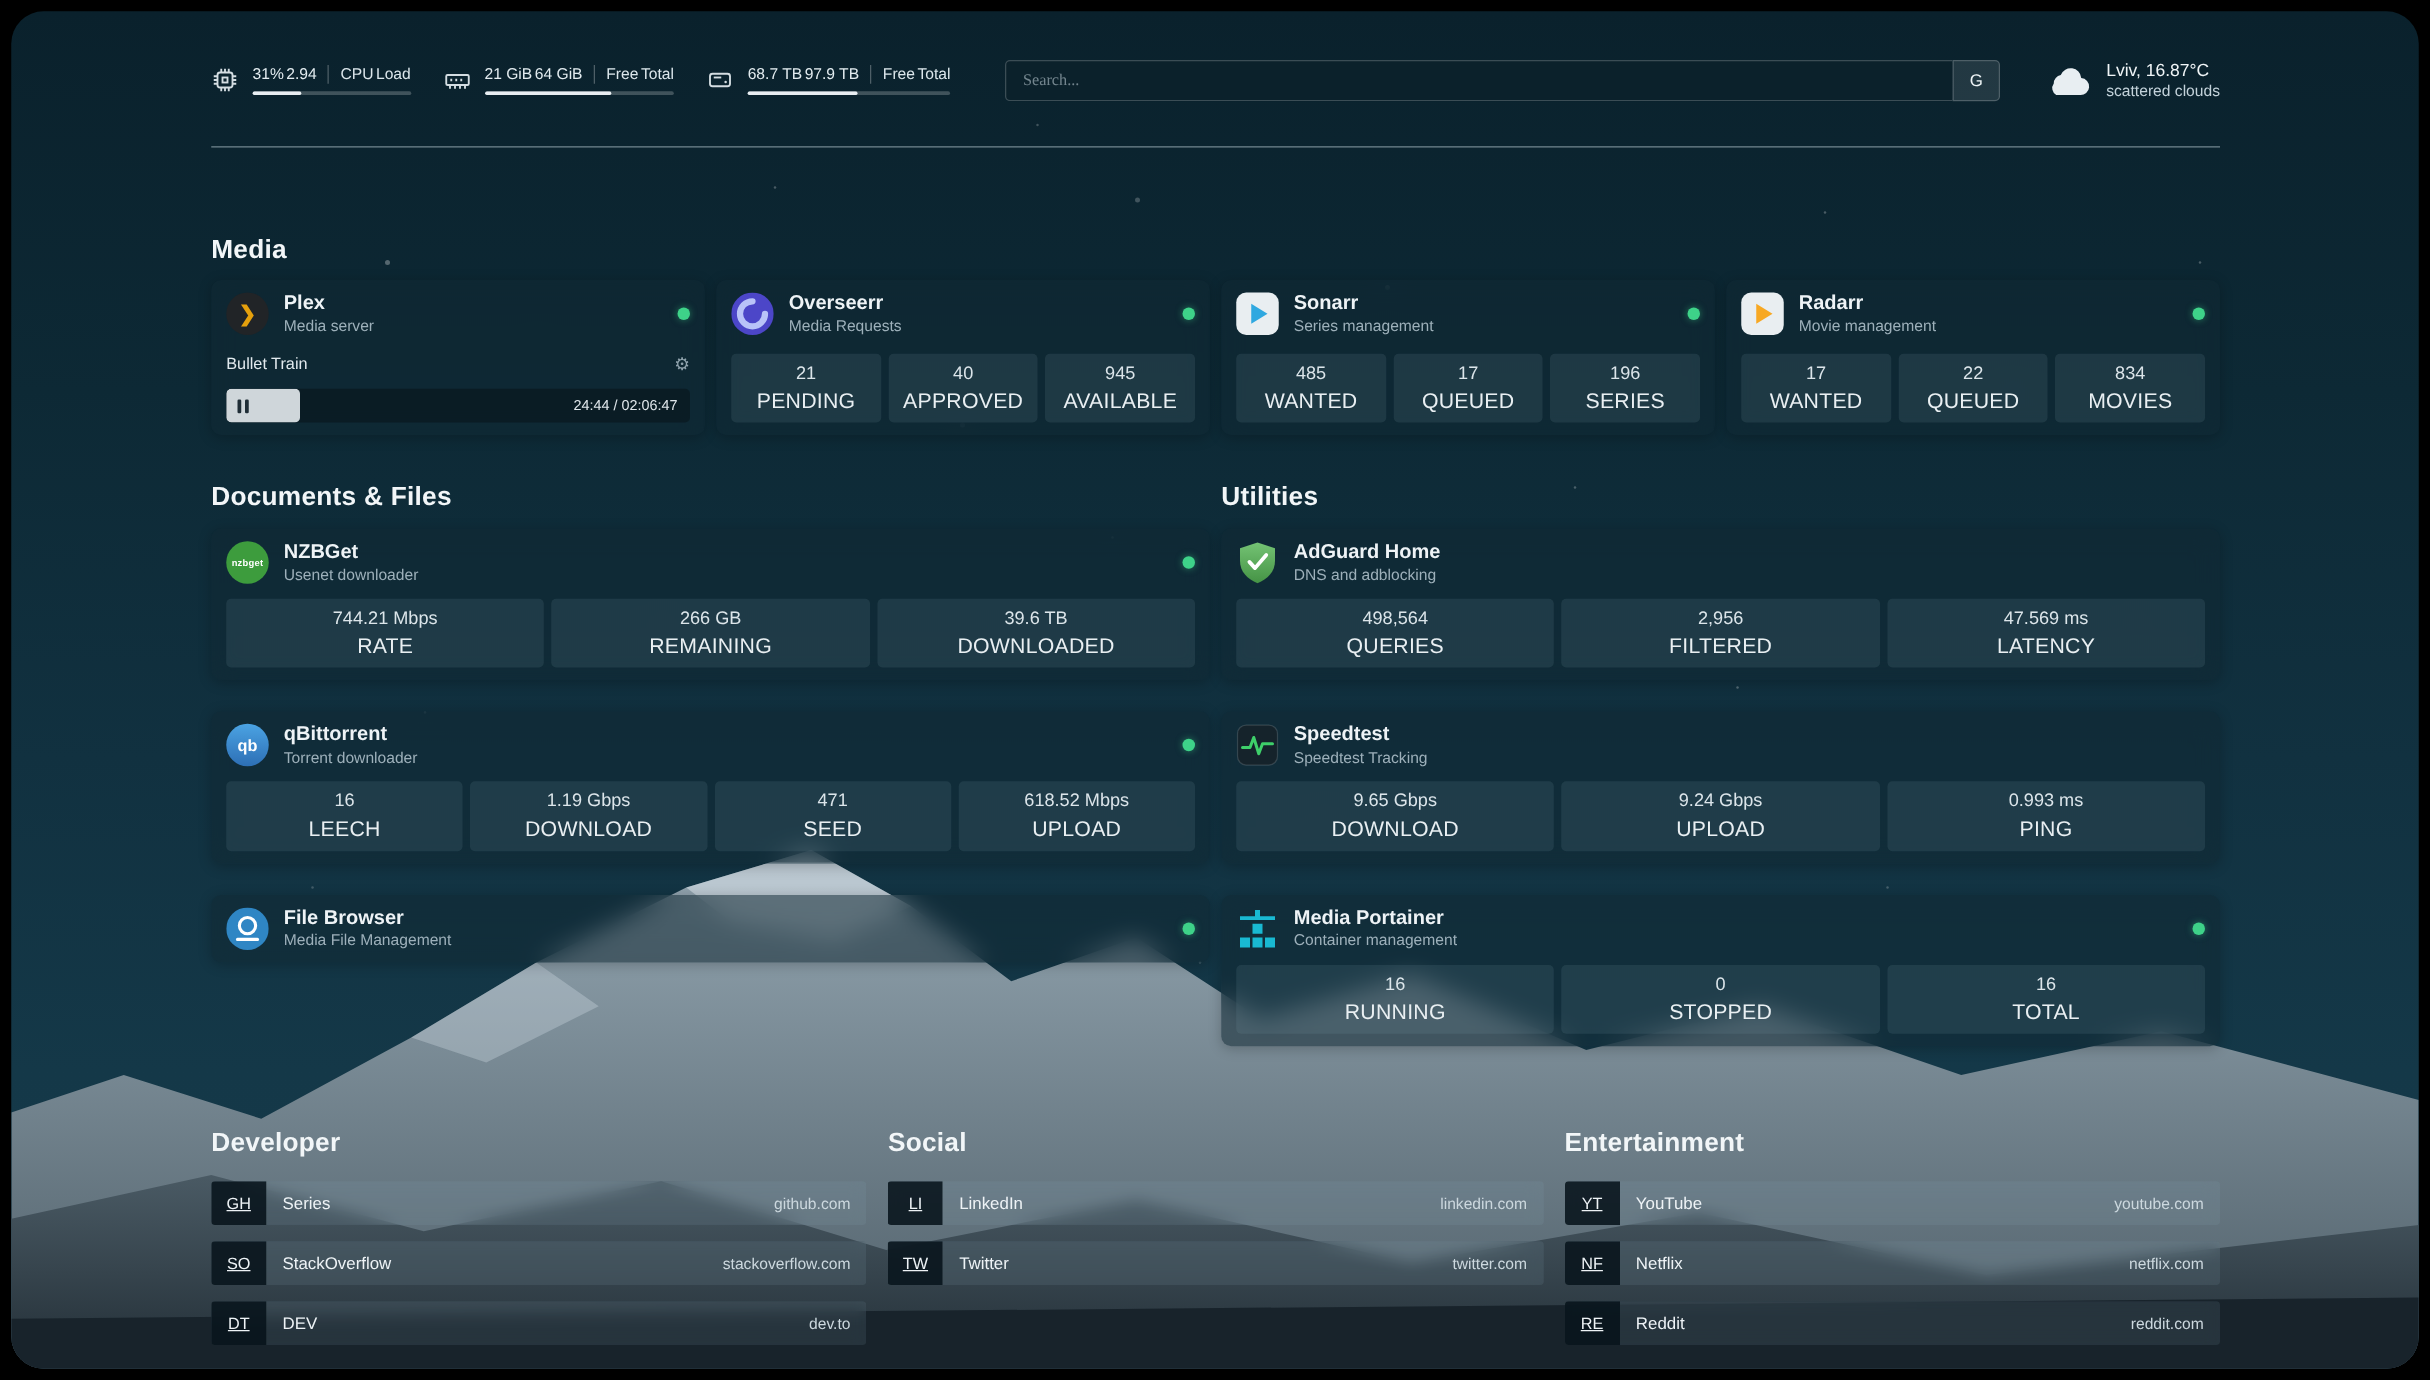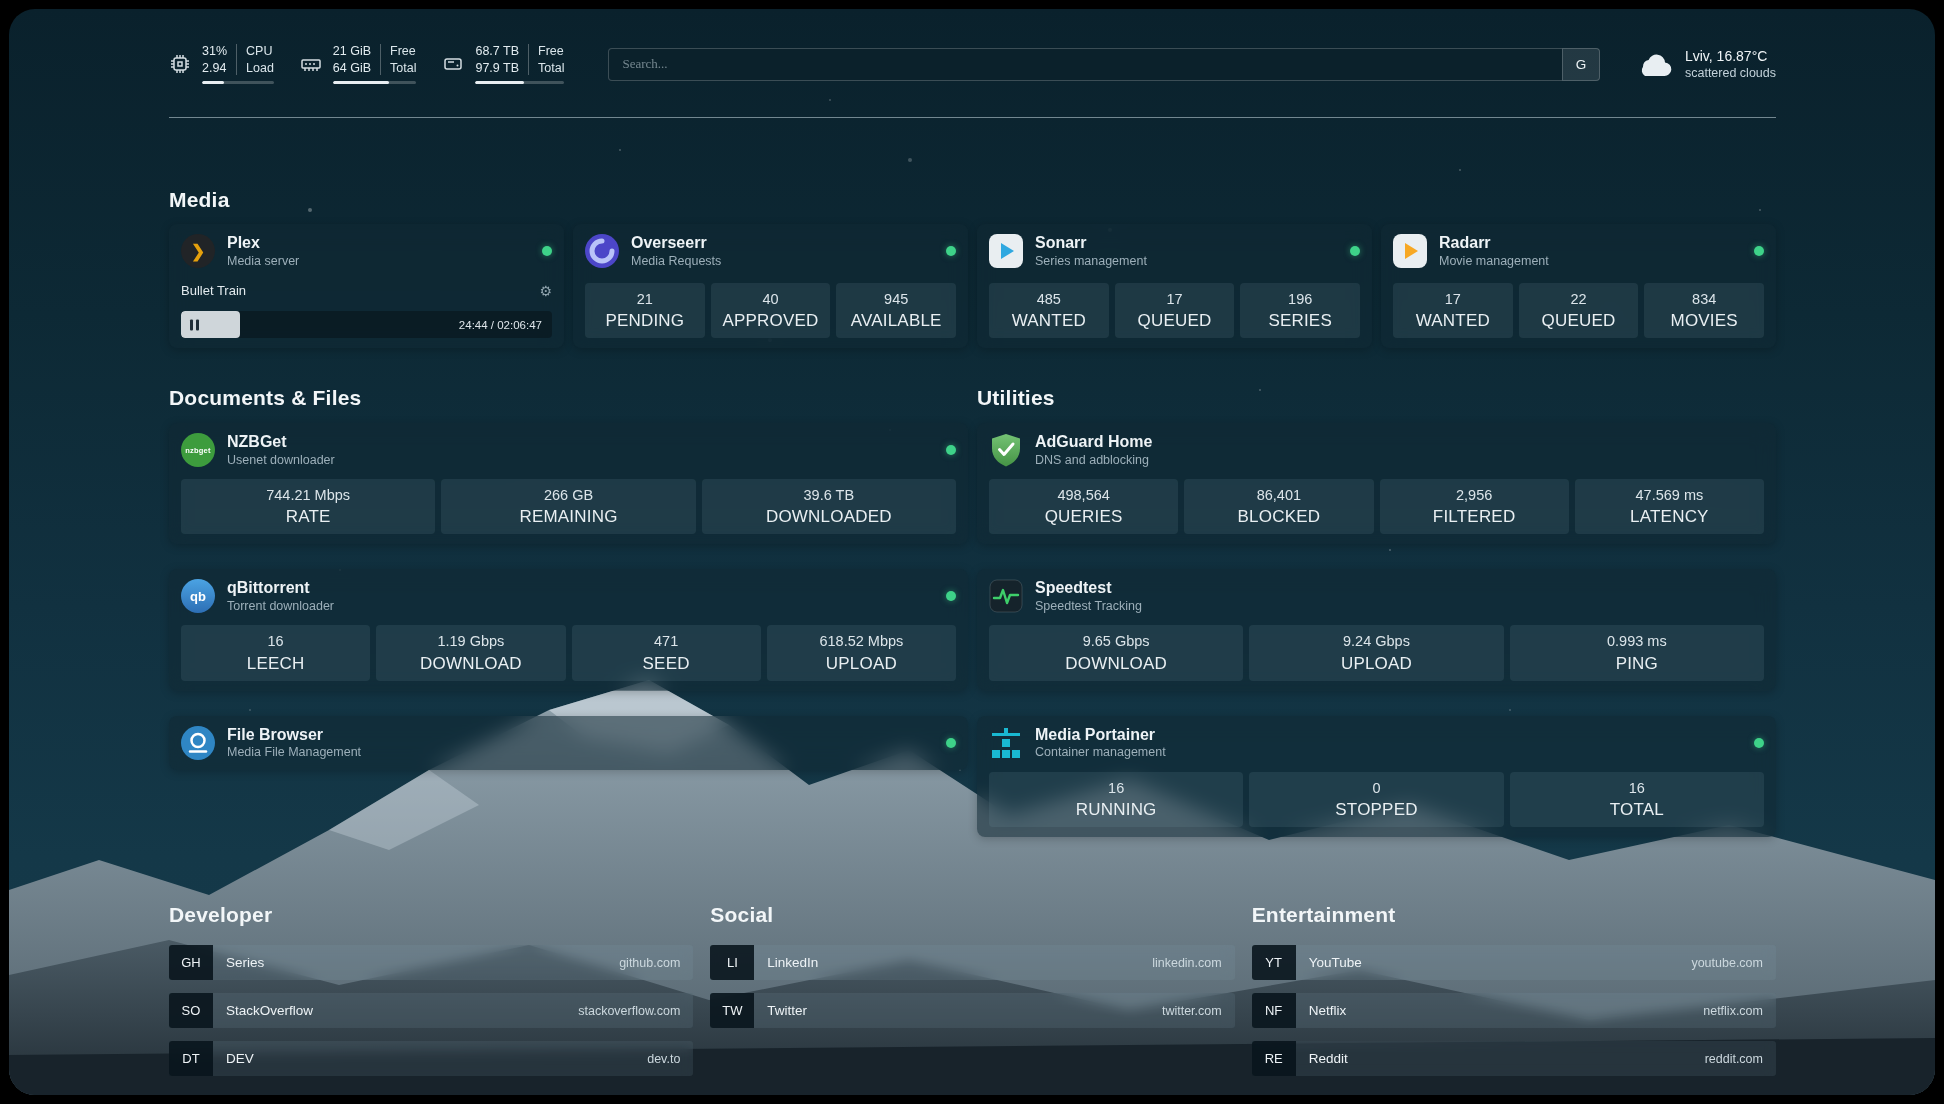--- a/index.html
+++ b/index.html
@@ -25,21 +25,21 @@
   }
   .content{ position:absolute; inset:0; padding:28px 159px 0 160px; color:#e9f0f3; }
 
   
   .topbar{ display:flex; align-items:center; gap:22px; height:54px; }
   .metrics{ display:flex; align-items:center; gap:26px; }
   .metric{ display:flex; align-items:center; gap:11px; }
   .m-icon{ width:22px; height:22px; display:block; opacity:.95; }
   .m-body{ display:flex; flex-direction:column; gap:6px; }
   .m-cols{ display:flex; align-items:center; }
-  .m-col{ display:flex; flex-direction:column; gap:2px; font-size:12.5px; line-height:1.15; color:#e3ecf0; }
+  .m-col{ display:flex; flex-direction:row; gap:2px; font-size:12.5px; line-height:1.15; color:#e3ecf0; }
   .m-col.labs{ border-left:1px solid rgba(255,255,255,.28); margin-left:9px; padding-left:9px; color:#dbe6eb; }
   .m-bar{ height:3px; width:100%; background:rgba(255,255,255,.22); border-radius:2px; overflow:hidden; }
   .m-bar i{ display:block; height:100%; background:#e8eef2; border-radius:2px; }
   .search{ flex:1; display:flex; height:33px; margin:0 14px 0 22px; }
   .search input{
     flex:1; background:rgba(13,32,41,.55); border:1px solid rgba(255,255,255,.20);
     border-right:none; border-radius:4px 0 0 4px; outline:none; color:#e8eef2;
     padding:0 13px; font-size:13px; font-family:Liberation Serif, serif;
   }
   .search input::placeholder{ color:rgba(200,215,222,.55); }
@@ -108,21 +108,21 @@
 
   
   .bottom-grid{ display:grid; grid-template-columns:repeat(3,1fr); gap:17px; margin-top:66px; }
   .bottom-grid .section-title{ margin-bottom:18px; }
   .bm-row{
     display:flex; align-items:center; height:35px; background:rgba(140,170,182,.13);
     border-radius:3px; margin-bottom:13px; overflow:hidden; cursor:pointer;
     backdrop-filter:blur(6px); -webkit-backdrop-filter:blur(6px);
   }
   .bm-row:last-child{ margin-bottom:0; }
-  .bm-abbr{ width:44px; height:100%; background:rgba(7,19,26,.88); display:flex; align-items:center; justify-content:center; font-size:13px; color:#eef3f6; flex:0 0 44px; }
+  .bm-abbr{ width:44px; height:100%; background:rgba(7,19,26,.88); display:flex; align-items:center; justify-content:center; font-size:13px; color:#eef3f6; flex:0 0 44px;text-decoration:underline; }
   .bm-name{ font-size:13.5px; color:#eef3f6; margin-left:13px; }
   .bm-url{ font-size:12.5px; color:#ccd8de; margin-left:auto; margin-right:13px; }
 </style>
 </head>
 <body>
 
 <div class="screen">
 
   <svg class="mountains" viewBox="0 0 1926 440" preserveAspectRatio="none">
     <defs>
@@ -469,24 +469,20 @@
               <div class="app-desc">DNS and adblocking</div>
             </div>
           </div>
           <div class="stats">
 
               <div class="stat">
                 <div class="stat-value">498,564</div>
                 <div class="stat-label">QUERIES</div>
               </div>
 
-              <div class="stat">
-                <div class="stat-value">86,401</div>
-                <div class="stat-label">BLOCKED</div>
-              </div>
 
               <div class="stat">
                 <div class="stat-value">2,956</div>
                 <div class="stat-label">FILTERED</div>
               </div>
 
               <div class="stat">
                 <div class="stat-value">47.569 ms</div>
                 <div class="stat-label">LATENCY</div>
               </div>

